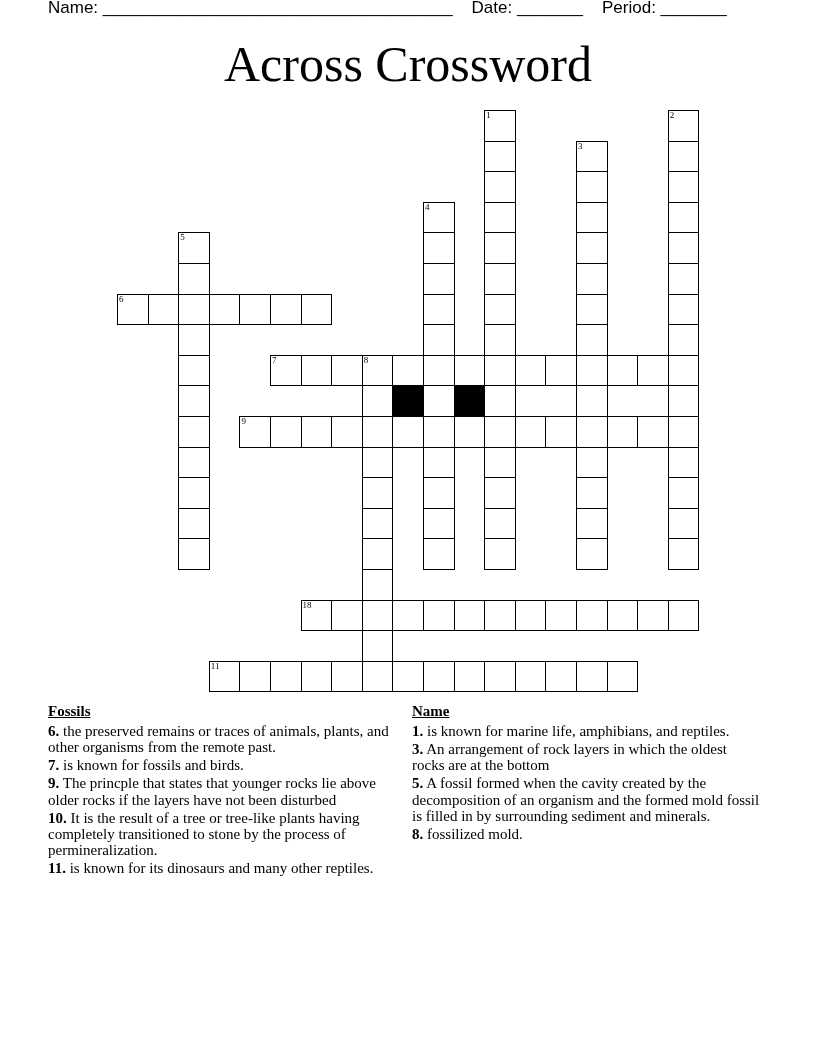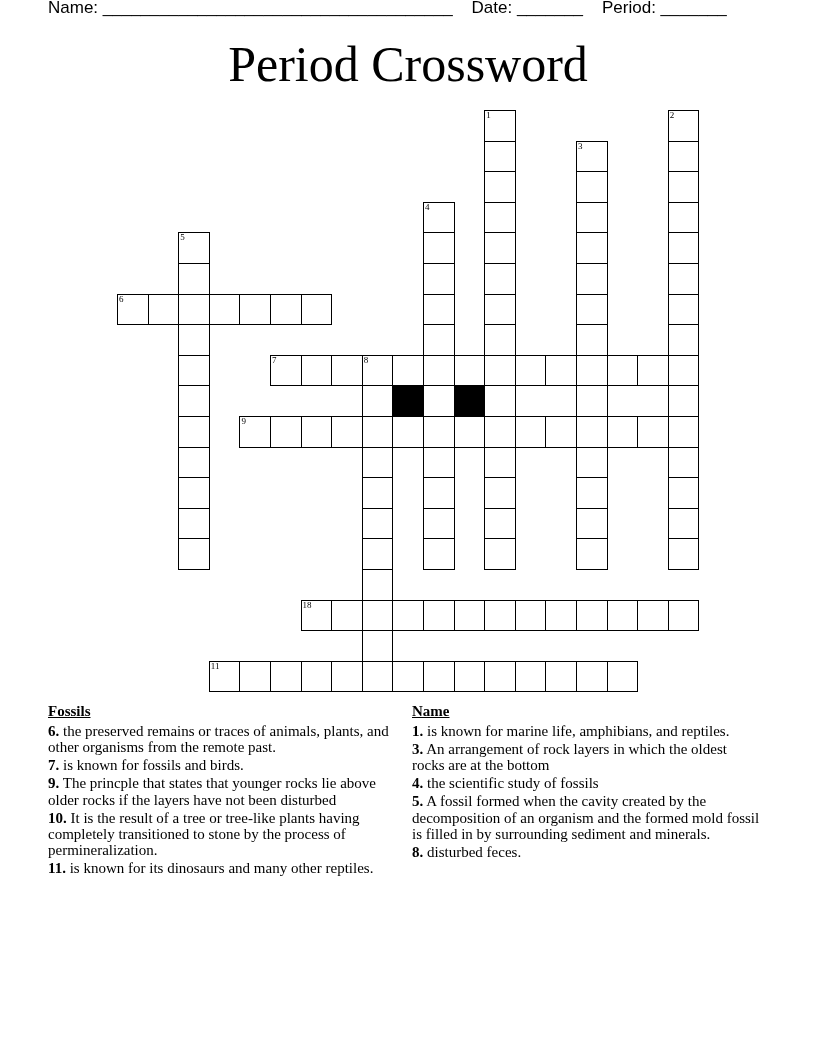--- a/index.html
+++ b/index.html
@@ -34,21 +34,21 @@
     line-height: 18px;
   }
   .clue { margin: 0 0 1.5px 0; }
   .clue b { font-weight: bold; }
 </style>
 </head>
 <body>
 
 <div class="header-line"><span>Name: </span><span>_____________________________________</span><span>    </span><span>Date: </span><span>_______</span><span>    </span><span>Period: </span><span>_______</span></div>
 
-<div class="title">Period Crossword</div>
+<div class="title">Across Crossword</div>
 
 <div id="grid">
     <div class="cell" style="left: 484.2px; top: 110px;">
       <span class="num">1</span>
     </div>
     <div class="cell" style="left: 484.2px; top: 140.6px;"></div>
     <div class="cell" style="left: 484.2px; top: 171.2px;"></div>
     <div class="cell" style="left: 484.2px; top: 201.8px;"></div>
     <div class="cell" style="left: 484.2px; top: 232.4px;"></div>
     <div class="cell" style="left: 484.2px; top: 263px;"></div>
@@ -207,17 +207,16 @@
       <div class="clue"><b>10.</b><span> It is the result of a tree or tree-like plants having completely transitioned to stone by the process of permineralization.</span></div>
       <div class="clue"><b>11.</b><span> is known for its dinosaurs and many other reptiles.</span></div>
     </div>
 </div>
 
 <div class="clues down">
   <h3>Name</h3>
   <div id="down-list">
       <div class="clue"><b>1.</b><span> is known for marine life, amphibians, and reptiles.</span></div>
       <div class="clue"><b>3.</b><span> An arrangement of rock layers in which the oldest rocks are at the bottom</span></div>
-      <div class="clue"><b>4.</b><span> the scientific study of fossils</span></div>
       <div class="clue"><b>5.</b><span> A fossil formed when the cavity created by the decomposition of an organism and the formed mold fossil is filled in by surrounding sediment and minerals.</span></div>
-      <div class="clue"><b>8.</b><span> disturbed feces.</span></div>
+      <div class="clue"><b>8.</b><span> fossilized mold.</span></div>
     </div>
 </div>
 
 </body></html>

